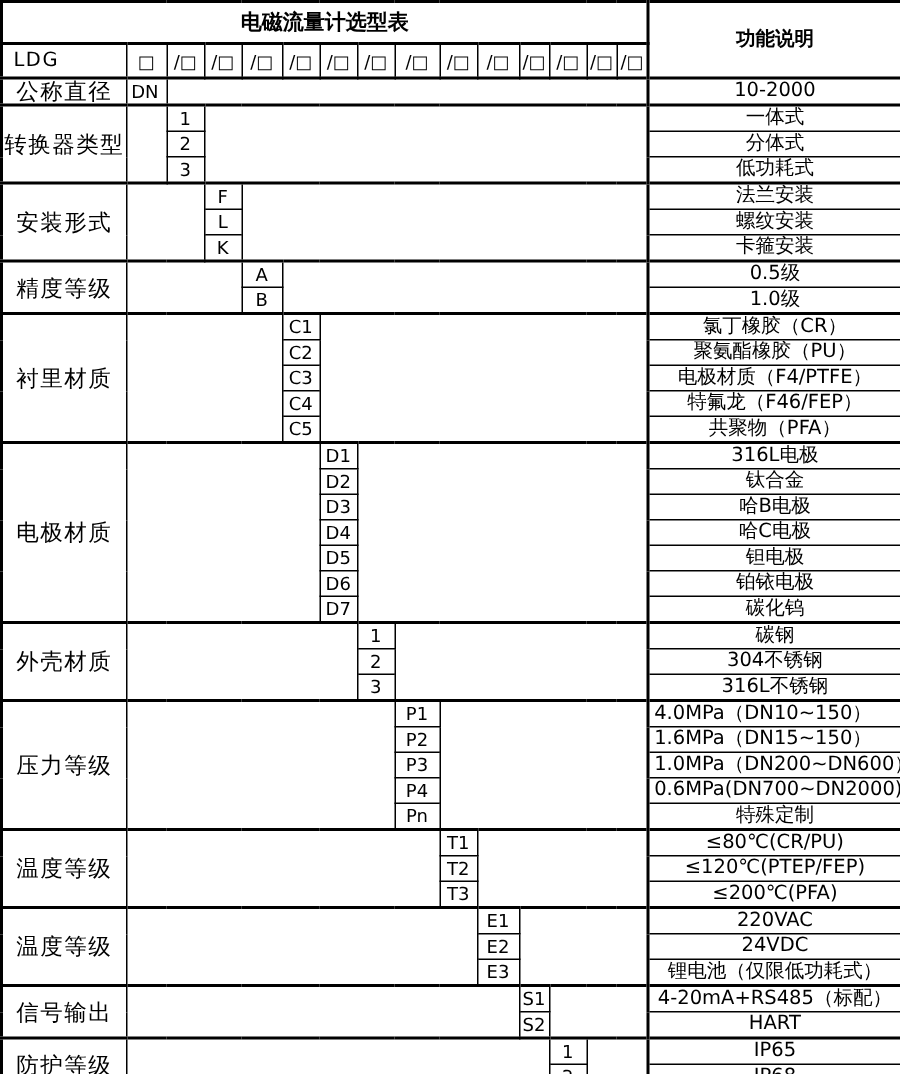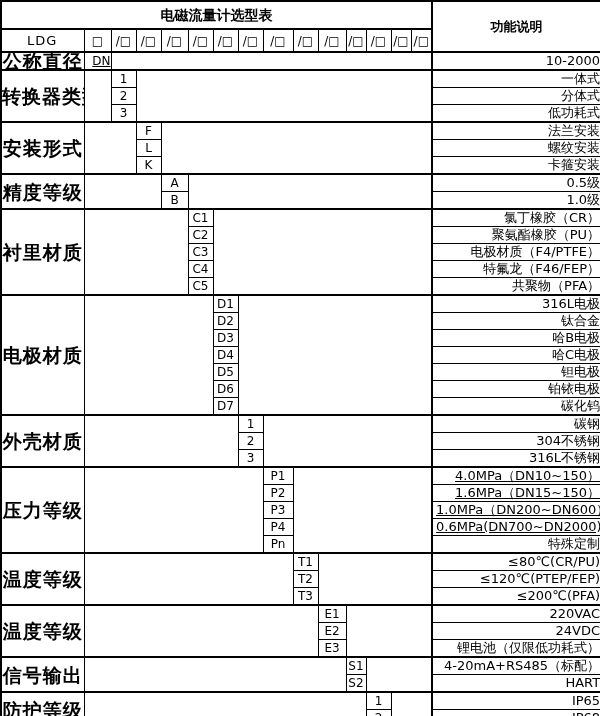--- a/index.html
+++ b/index.html
@@ -21,25 +21,25 @@
     height:16px;
     line-height:16px;
     vertical-align:middle;
   }
   tr{height:16px;}
   tr.title-row{height:28px;}
   tr#ldg-row{height:23px;}
   .title{font-size:14px;font-weight:bold;text-align:center;}
   .fn-header{font-size:13px;font-weight:bold;text-align:center;border-left:2px solid #000;}
   #ldg-row td{border-top:2px solid #000;}
-  .ldg-label{font-size:13px;text-align:left;padding-left:25px;letter-spacing:1px;}
+  .ldg-label{font-size:13px;text-align:left;padding-left:7px;letter-spacing:1px;}
   .code{font-size:12px;text-align:center;}
-  .lab{font-size:19px;font-weight:bold;text-align:center;letter-spacing:1px;margin-left:44px;}
-  .desc{font-size:13px;text-align:right;border-left:2px solid #000;}
-  .left{text-align:right;padding-left:3px;text-decoration:underline;}
+  .lab{font-size:15px;font-weight:normal;text-align:center;letter-spacing:1px;margin-left:44px;}
+  .desc{font-size:13px;text-align:center;border-left:2px solid #000;}
+  .left{text-align:left;padding-left:3px;}
   .cb{border-top:2px solid #000;}
   .spacer{background:#fff;}
 </style>
 </head>
 <body>
 
 <div class="page">
   <table>
     <colgroup>
       <col style="width:83px">

